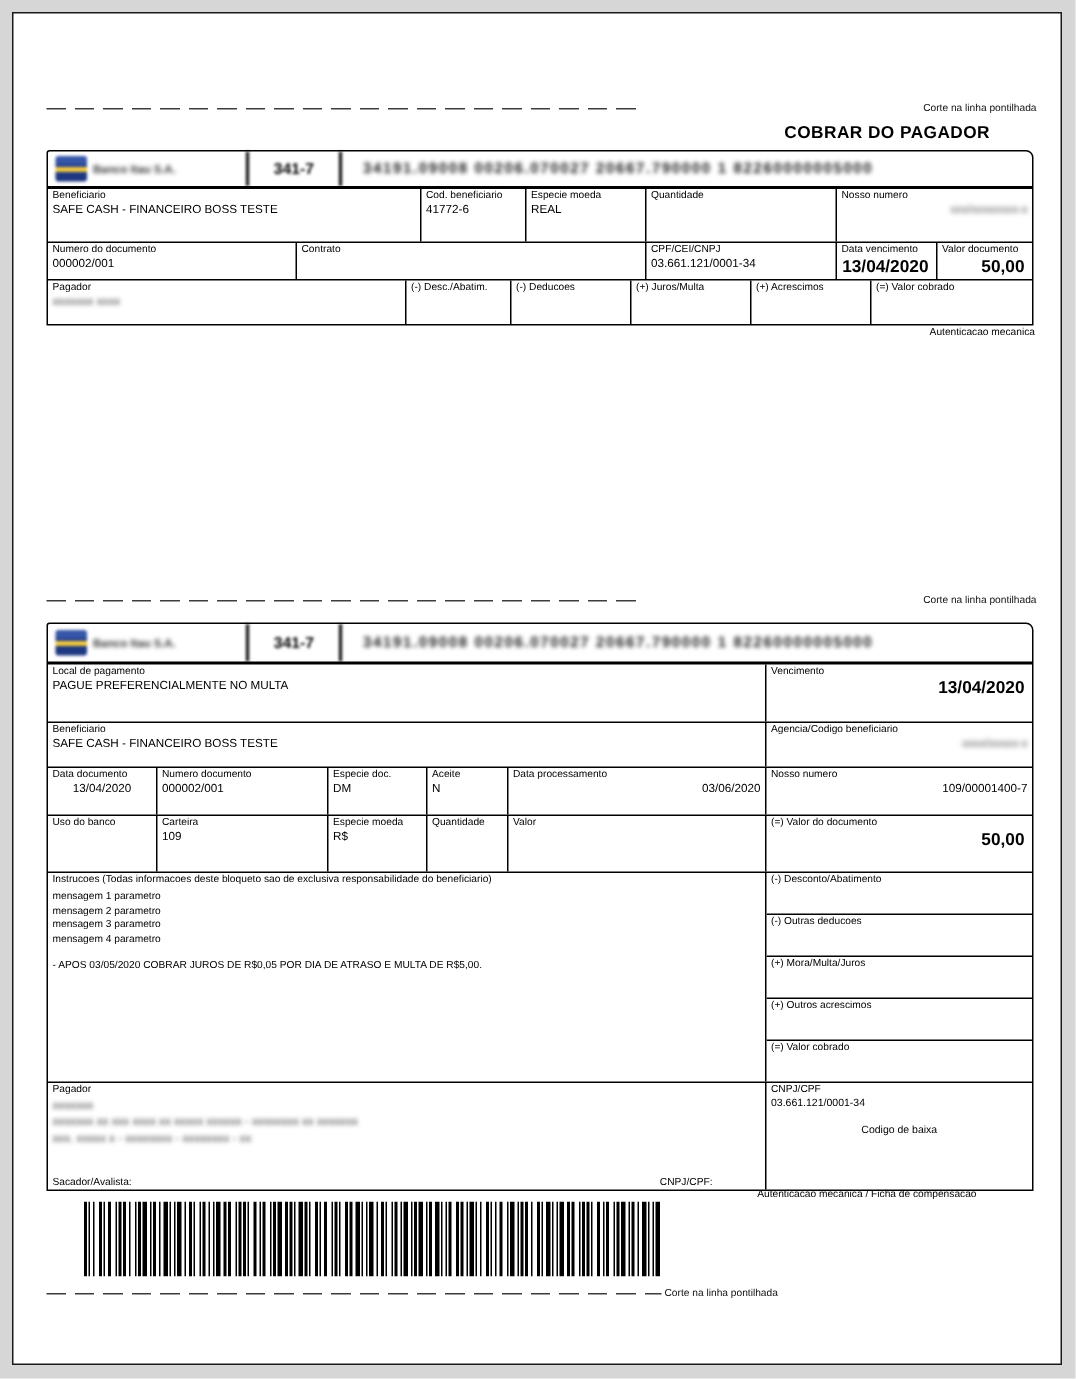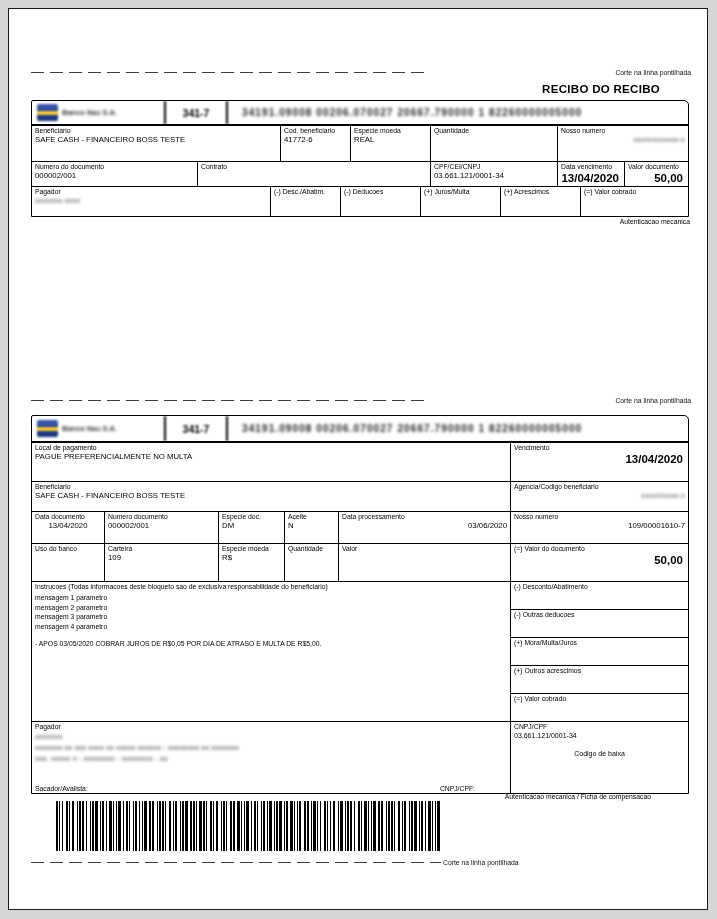--- a/index.html
+++ b/index.html
@@ -88,21 +88,21 @@
 <body>
 
 <div class="page">
 
   <div class="cutrow cut-top">
     <div class="dashes"></div>
     <div class="cut-spacer"></div>
     <span class="cutlabel">Corte na linha pontilhada</span>
   </div>
 
-  <div class="doc-title">RECIBO DO RECIBO</div>
+  <div class="doc-title">COBRAR DO PAGADOR</div>
 
   <div class="boleto b1">
     <div class="bhead">
       <div class="logo-cell">
         <span class="itau-logo"></span>
         <span class="bank-name">Banco Itau S.A.</span>
       </div>
       <div class="bankcode-cell">341-7</div>
       <div class="digit-cell">
         <span class="digit-line">34191.09008 00206.070027 20667.790000 1 82260000005000</span>
@@ -236,21 +236,21 @@
       <div class="cell" style="flex:0 0 54px">
         <div class="lbl">Aceite</div>
         <div class="val">N</div>
       </div>
       <div class="cell" style="flex:0 0 172px">
         <div class="lbl">Data processamento</div>
         <div class="val right">03/06/2020</div>
       </div>
       <div class="cell" style="flex:1">
         <div class="lbl">Nosso numero</div>
-        <div class="val right">109/00001610-7</div>
+        <div class="val right">109/00001400-7</div>
       </div>
     </div>
 
     <div class="brow r4">
       <div class="cell first" style="flex:0 0 72px">
         <div class="lbl">Uso do banco</div>
         <div class="val"></div>
       </div>
       <div class="cell" style="flex:0 0 114px">
         <div class="lbl">Carteira</div>

